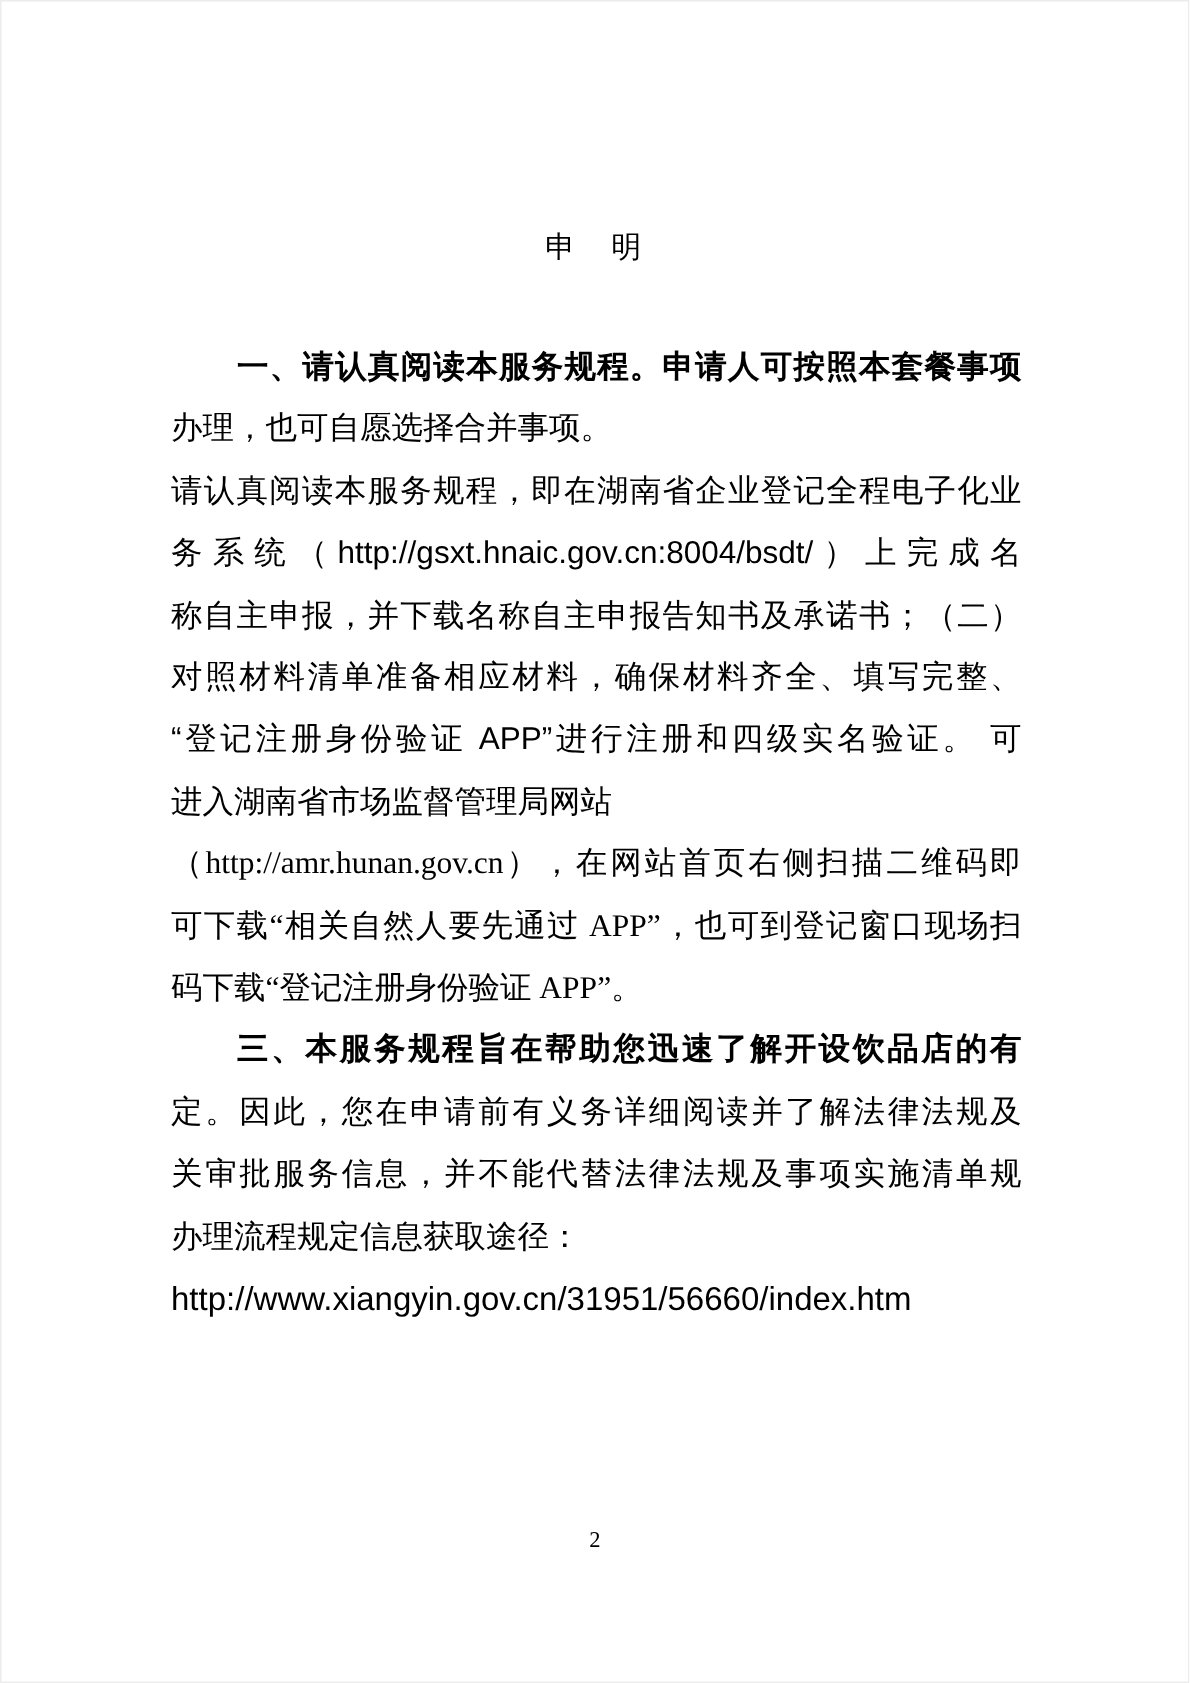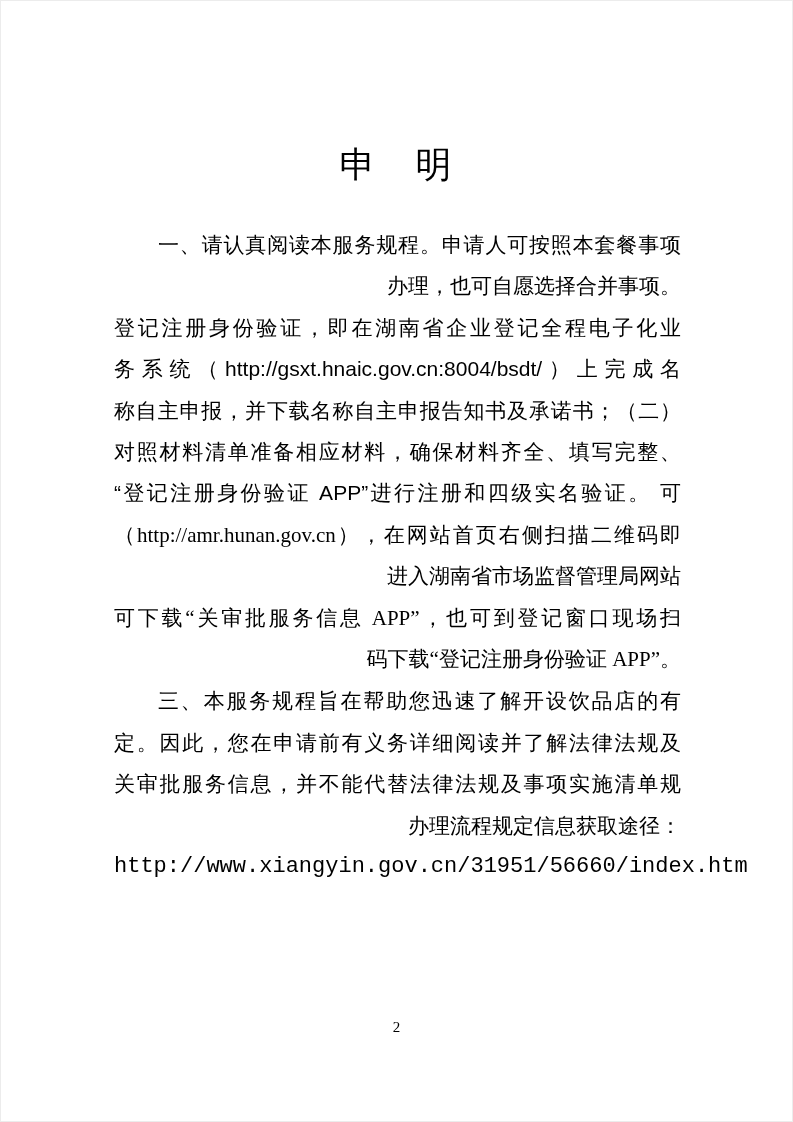--- a/index.html
+++ b/index.html
@@ -17,54 +17,54 @@
     color: #000000;
     overflow: hidden;
     font-family: "Liberation Sans", "DejaVu Sans", sans-serif;
   }
   .doc-title {
     margin: 0;
     padding-top: 142px;
     height: 44px;
     line-height: 44px;
     text-align: center;
-    font-size: 36px;
+    font-size: 20px;
     font-weight: normal;
     font-family: "Liberation Serif", "DejaVu Serif", serif;
     letter-spacing: 2px;
   }
   .content {
     width: 567px;
     margin: 37px 0 0 113px;
     font-size: 21px;
     line-height: 41.4px;
   }
   .line {
     white-space: nowrap;
-    text-align: right;
+    text-align: left;
   }
   .line.j {
     text-align: justify;
     text-align-last: justify;
     text-justify: inter-character;
   }
   .line.indent {
     text-indent: 44px;
+    font-weight: bold;
   }
   .serif, .line.serif {
     font-family: "Liberation Serif", "DejaVu Serif", serif;
   }
   .sans {
     font-family: "Liberation Sans", "DejaVu Sans", sans-serif;
     margin-top: 14px;
   }
   .url-line {
     font-size: 22px;
     letter-spacing: 0px;
-    font-family: Liberation Mono, monospace;
   }
   .page-footer {
     position: absolute;
     left: 0;
     right: 0;
     top: 1018px;
     text-align: center;
     font-size: 15px;
     font-family: "Liberation Serif", "DejaVu Serif", serif;
   }
@@ -72,31 +72,31 @@
 </head>
 <body>
 
 <div class="page">
 
   <h1 class="doc-title">申　明</h1>
 
   <div class="content">
     <div class="line j indent">一、请认真阅读本服务规程。申请人可按照本套餐事项</div>
     <div class="line">办理，也可自愿选择合并事项。</div>
-    <div class="line j">登记注册身份验证，即在湖南省企业登记全程电子化业</div>
+    <div class="line j">请认真阅读本服务规程，即在湖南省企业登记全程电子化业</div>
     <div class="line j">务系统（http://gsxt.hnaic.gov.cn:8004/bsdt/）上完成名</div>
     <div class="line j">称自主申报，并下载名称自主申报告知书及承诺书；（二）</div>
     <div class="line j">对照材料清单准备相应材料，确保材料齐全、填写完整、</div>
     <div class="line j">
       <span class="sans">“登记注册身份验证 APP”进行注册和四级实名验证。</span>
       <span class="serif">可</span>
     </div>
+    <div class="line serif">进入湖南省市场监督管理局网站</div>
     <div class="line serif j">（http://amr.hunan.gov.cn），在网站首页右侧扫描二维码即</div>
-    <div class="line serif">进入湖南省市场监督管理局网站</div>
-    <div class="line serif j">可下载“关审批服务信息 APP”，也可到登记窗口现场扫</div>
+    <div class="line serif j">可下载“相关自然人要先通过 APP”，也可到登记窗口现场扫</div>
     <div class="line serif">码下载“登记注册身份验证 APP”。</div>
     <div class="line j indent">三、本服务规程旨在帮助您迅速了解开设饮品店的有</div>
     <div class="line j">定。因此，您在申请前有义务详细阅读并了解法律法规及</div>
     <div class="line j">关审批服务信息，并不能代替法律法规及事项实施清单规</div>
     <div class="line">办理流程规定信息获取途径：</div>
     <div class="line url-line">http://www.xiangyin.gov.cn/31951/56660/index.htm</div>
   </div>
 
   <div class="page-footer">2</div>
 

